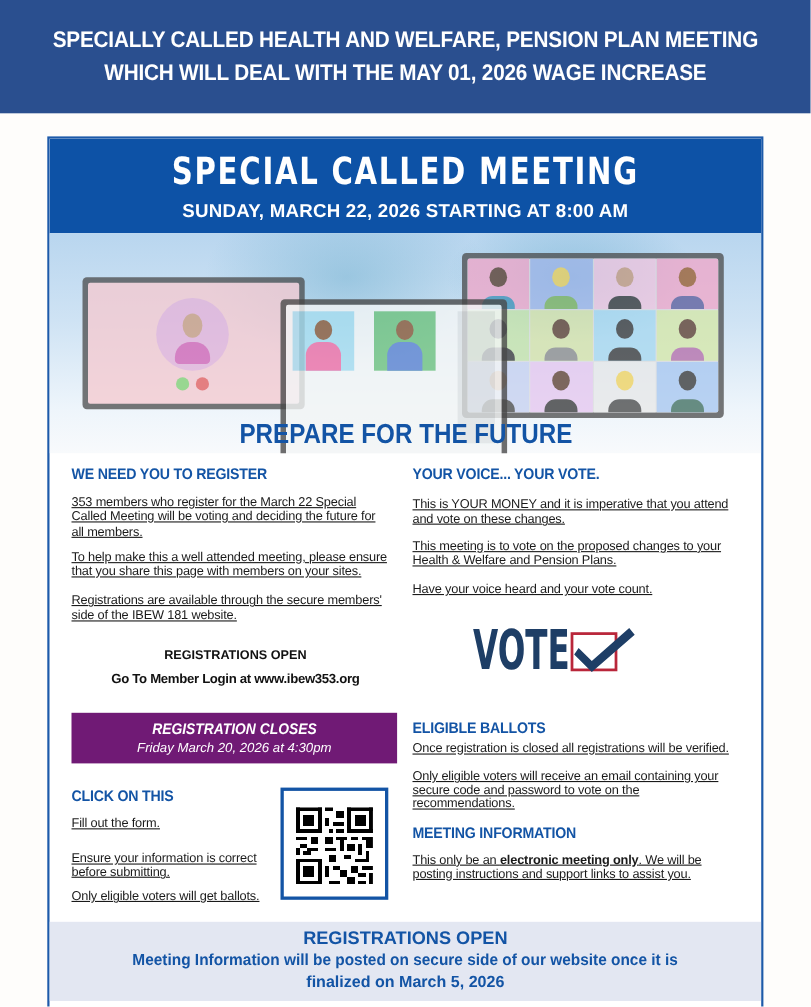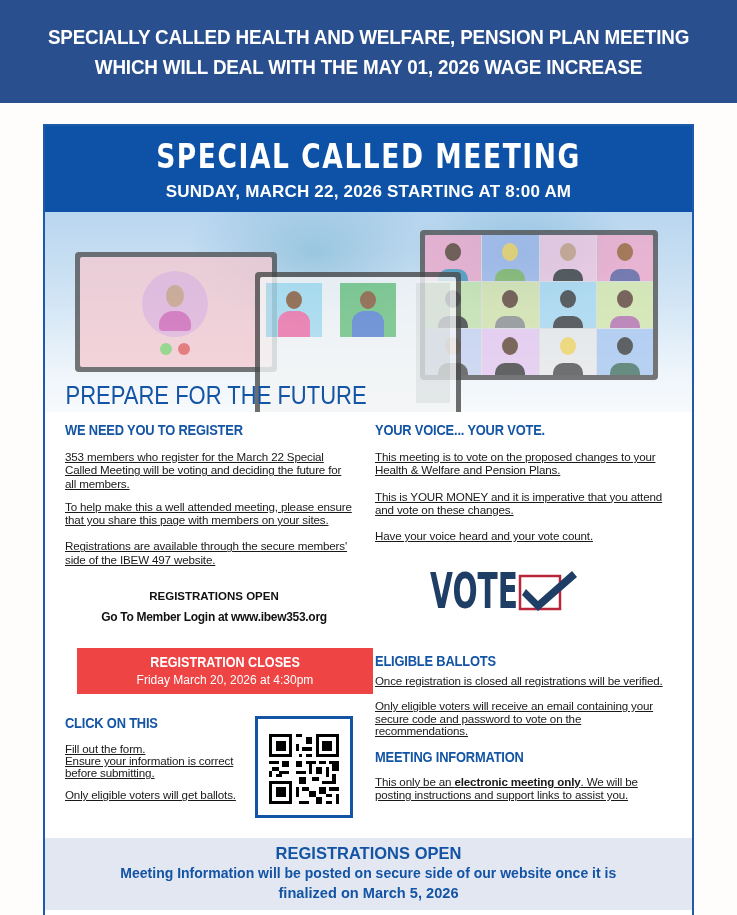--- a/index.html
+++ b/index.html
@@ -58,38 +58,38 @@
   .tile .hd { position: absolute; left: 50%; top: 18%; width: 16px; height: 18px; border-radius: 50%; background: #c99a7d; transform: translateX(-50%); }
   .tile .bd { position: absolute; left: 50%; bottom: 0; width: 30px; height: 12px; border-radius: 10px 10px 0 0; transform: translateX(-50%); }
   .avatar-circle { position: absolute; left: 62px; top: 14px; width: 66px; height: 66px; border-radius: 50%; background: #e4b0d8; }
   .avatar-circle .hd { position: absolute; left: 24px; top: 14px; width: 18px; height: 22px; border-radius: 50%; background: #c99a7d; }
   .avatar-circle .bd { position: absolute; left: 17px; top: 40px; width: 32px; height: 20px; border-radius: 14px 14px 4px 4px; background: #d25fb3; }
   .call-btn { position: absolute; top: 86px; width: 12px; height: 12px; border-radius: 50%; }
   .mid-tile { position: absolute; width: 56px; height: 54px; }
   .mid-side { position: absolute; right: 6px; top: 6px; width: 34px; height: 120px; background: #dfe3e4; }
 
   .prepare {
-    position: absolute; left: 0; right: 0; top: 254px; z-index: 5;
-    color: #1354a5; font-size: 25px; font-weight: normal; line-height: 30px;
+    position: absolute; left: 0; right: 0; top: 254px; text-align: center; z-index: 5;
+    color: #1354a5; font-size: 25px; font-weight: bold; line-height: 30px;
   }
   .prepare span { display: inline-block; transform: scaleX(0.88); }
 
   .col { position: absolute; top: 290px; }
   .col-left { left: 20px; width: 298px; }
   .col-right { left: 330px; width: 300px; }
 
   .h-sec { color: #1354a5; font-weight: bold; font-size: 14px; line-height: 18px; letter-spacing: -0.2px; }
   .h-sec span { display: inline-block; transform: scaleX(0.92); transform-origin: left; white-space: nowrap; }
   .p { color: #1a1a1a; font-size: 11.6px; line-height: 13.3px; letter-spacing: -0.15px; text-decoration: underline; }
   .p b { font-weight: bold; }
 
   .reg-open-label { text-align: center; font-weight: bold; font-size: 11.5px; color: #111; }
   .reg-link { text-align: center; font-weight: bold; font-size: 12px; color: #111; letter-spacing: -0.3px; }
   .reg-closes {
-    position: absolute; left: 12px; width: 296px; height: 46px; background: #ef4444; color: #fff; text-align: center;
+    position: absolute; left: 0; width: 296px; height: 46px; background: #701a75; color: #fff; text-align: center; font-style: italic;
   }
   .reg-closes .t { position: absolute; left: 0; right: 0; top: 6px; font-weight: bold; font-size: 14px; line-height: 17px; }
   .reg-closes .t span { display: inline-block; transform: scaleX(0.9); }
   .reg-closes .s { position: absolute; left: 0; right: 0; top: 25px; font-size: 12px; line-height: 14px; }
 
   .qr-box { position: absolute; width: 98px; height: 102px; border: 3px solid #1354a5; background: #fff; }
   .qr { position: absolute; left: 11px; top: 15px; width: 70px; height: 70px; }
 
   .vote-logo { position: absolute; left: 55px; top: 145px; width: 150px; height: 56px; }
 
@@ -193,33 +193,33 @@
       </div>
     </div>
   </div>
 
   <div class="prepare"><span>PREPARE FOR THE FUTURE</span></div>
 
   <div class="col col-left">
     <div class="h-sec" style="margin-top:5px"><span>WE NEED YOU TO REGISTER</span></div>
     <p class="p" style="margin-top:11px;width:290px">353 members who register for the March 22 Special Called Meeting will be voting and deciding the future for all members.</p>
     <p class="p" style="margin-top:10px;width:290px">To help make this a well attended meeting, please ensure that you share this page with members on your sites.</p>
-    <p class="p" style="margin-top:13px;width:290px">Registrations are available through the secure members' side of the IBEW 497 website.</p>
+    <p class="p" style="margin-top:13px;width:290px">Registrations are available through the secure members' side of the IBEW 181 website.</p>
     <div class="reg-open-label" style="margin-top:24px">REGISTRATIONS OPEN</div>
     <div class="reg-link" style="margin-top:8px">Go To Member Login at www.ibew353.org</div>
 
     <div class="reg-closes" style="top:232px">
       <div class="t"><span>REGISTRATION CLOSES</span></div>
       <div class="s">Friday March 20, 2026 at 4:30pm</div>
     </div>
 
     <div style="position:absolute;top:298px;left:0;width:180px">
       <div class="h-sec"><span>CLICK ON THIS</span></div>
       <p class="p" style="margin-top:10px">Fill out the form.</p>
-      <p class="p" style="margin-top:0;line-height:12px">Ensure your information is correct before submitting.</p>
+      <p class="p" style="margin-top:20px;line-height:12px">Ensure your information is correct before submitting.</p>
       <p class="p" style="margin-top:9px">Only eligible voters will get ballots.</p>
     </div>
 
     <div class="qr-box" style="left:190px;top:300px">
       <svg class="qr" viewBox="0 0 21 21" shape-rendering="crispEdges">
         <g fill="#000">
           <rect x="0" y="0" width="7" height="1"></rect>
             <rect x="0" y="6" width="7" height="1"></rect>
             <rect x="0" y="0" width="1" height="7"></rect>
             <rect x="6" y="0" width="1" height="7"></rect>
@@ -269,22 +269,22 @@
             <rect x="9" y="20" width="3" height="1"></rect>
             <rect x="14" y="19" width="2" height="2"></rect>
             <rect x="17" y="20" width="2" height="1"></rect>
         </g>
       </svg>
     </div>
   </div>
 
   <div class="col col-right">
     <div class="h-sec" style="margin-top:5px"><span>YOUR VOICE... YOUR VOTE.</span></div>
+    <p class="p" style="margin-top:13px;width:292px">This is YOUR MONEY and it is imperative that you attend and vote on these changes.</p>
     <p class="p" style="margin-top:11px;width:292px">This meeting is to vote on the proposed changes to your Health &amp; Welfare and Pension Plans.</p>
-    <p class="p" style="margin-top:13px;width:292px">This is YOUR MONEY and it is imperative that you attend and vote on these changes.</p>
     <p class="p" style="margin-top:13px;width:292px">Have your voice heard and your vote count.</p>
 
     <svg class="vote-logo" viewBox="0 0 150 56">
       <text x="0" y="47" font-family="DejaVu Sans, sans-serif" font-weight="bold" font-size="50" fill="#1e3e66" textLength="88" lengthAdjust="spacingAndGlyphs">VOTE</text>
       <rect x="90" y="15" width="40" height="33" fill="none" stroke="#b9263a" stroke-width="2.5"></rect>
       <path d="M96 28 L108 40 L142 10 L147 16 L108 50 L92 34 Z" fill="#1e3e66"></path>
     </svg>
 
     <div style="position:absolute;top:236px;left:0;width:300px">
       <div class="h-sec"><span>ELIGIBLE BALLOTS</span></div>

